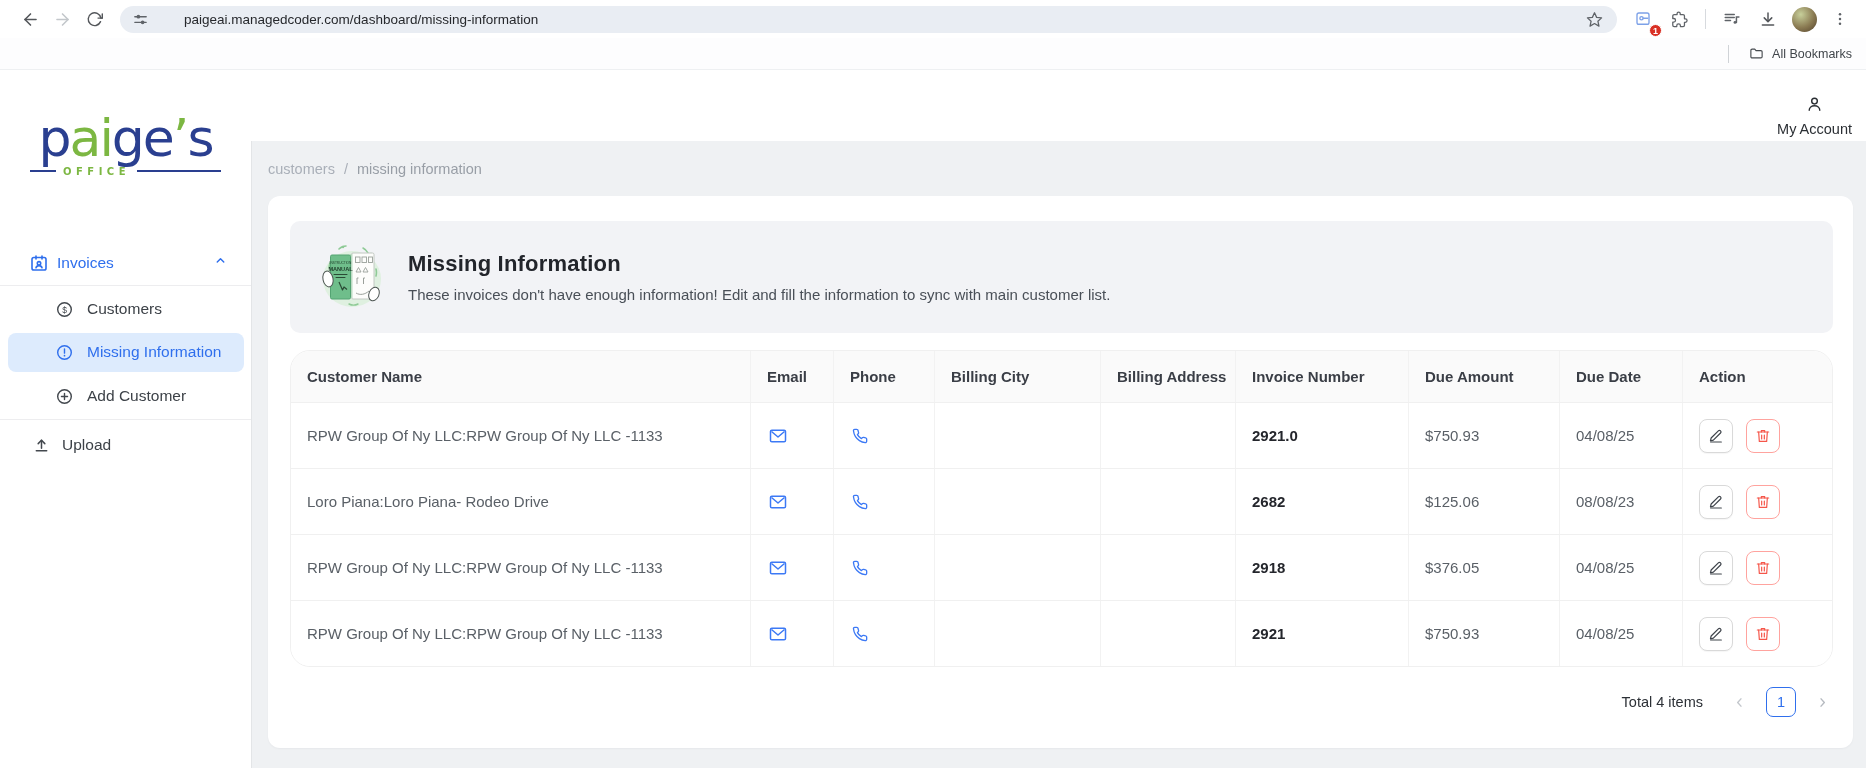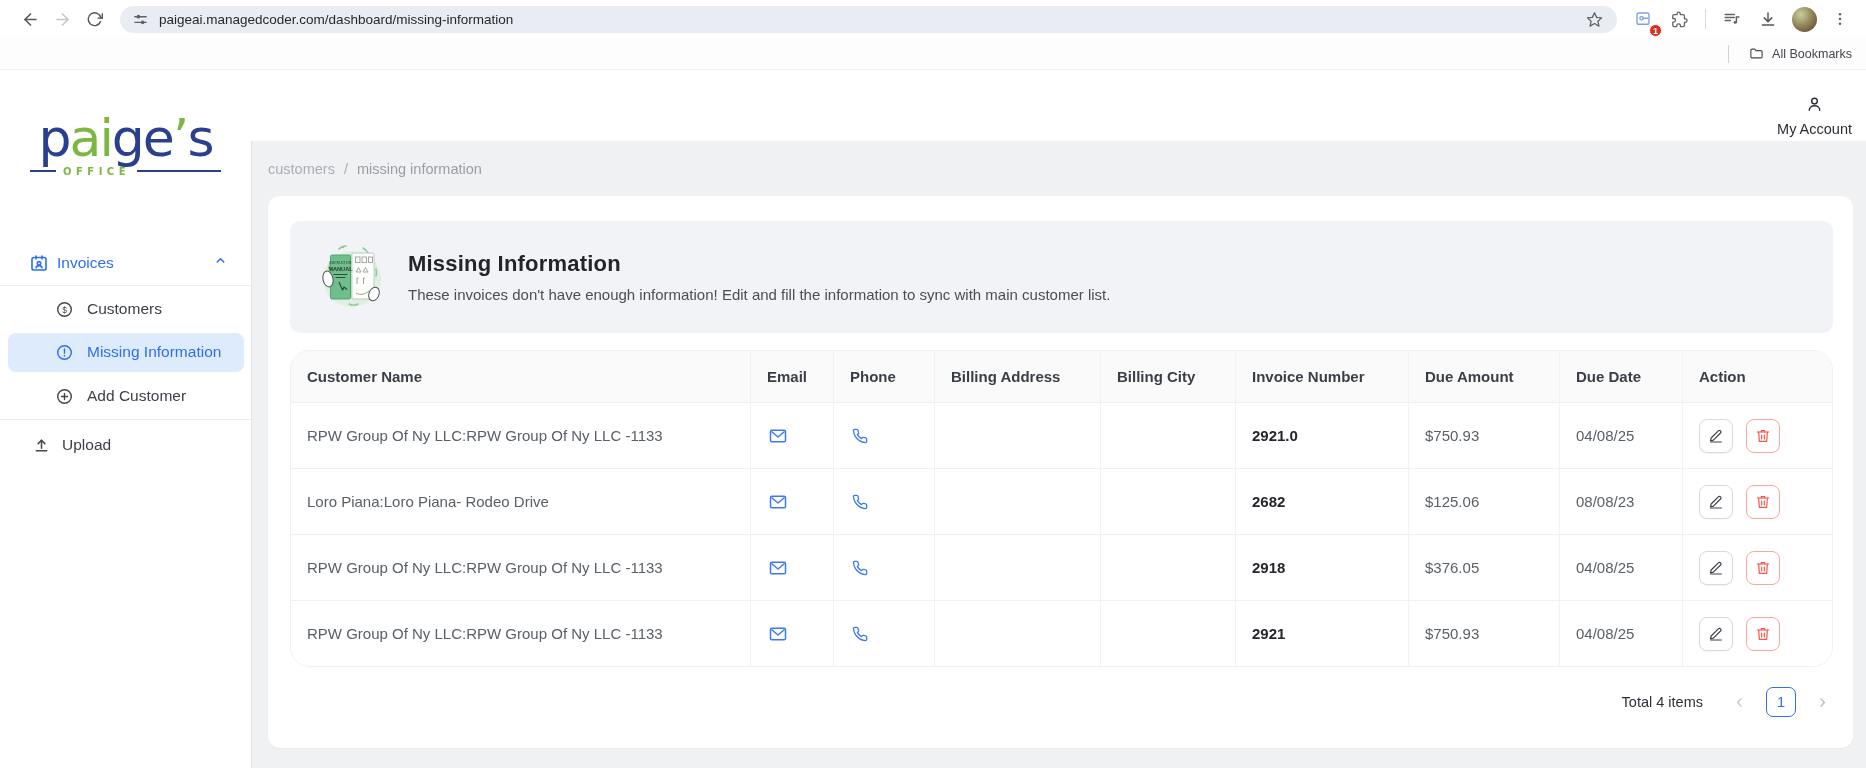--- a/index.html
+++ b/index.html
@@ -10,21 +10,21 @@
     -webkit-font-smoothing:antialiased;
   }
   svg { display:block; }
 
   
   .toolbar { position:absolute; top:0; left:0; right:0; height:38px; background:#fff;
              display:flex; align-items:center; padding:0 10px 0 14px; }
   .tb-btn { width:32px; height:32px; display:flex; align-items:center; justify-content:center;
             border-radius:50%; flex:0 0 auto; }
   .omnibox { flex:1 1 auto; height:27px; margin:0 10px; background:#e9edf3; border-radius:14px;
-             display:flex; align-items:center; padding:0 10px 0 12px; min-width:0; }
+             display:flex; align-items:center; padding:0 10px 0 12px; min-width:0;gap:25px; }
   .omnibox .url { flex:1 1 auto; font-size:13.5px; color:#26282c; margin-left:10px;
                   white-space:nowrap; overflow:hidden; }
   .tb-right { display:flex; align-items:center; gap:4px; flex:0 0 auto; }
   .tb-sep { width:1px; height:20px; background:#d7dade; margin:0 6px; }
   .badge-wrap { position:relative; }
   .badge { position:absolute; right:-3px; bottom:-2px; min-width:13px; height:13px; padding:0 3px;
            background:#d93025; color:#fff; font-size:9px; font-weight:700; border-radius:7px;
            display:flex; align-items:center; justify-content:center; border:1.5px solid #fff; }
   .avatar { width:25px; height:25px; border-radius:50%;
             background:radial-gradient(circle at 35% 30%, #c7cf9a, #8a7a52 55%, #5d4c33 90%); }
@@ -308,22 +308,22 @@
           <div class="banner-title">Missing Information</div>
           <div class="banner-desc">These invoices don't have enough information! Edit and fill the information to sync with main customer list.</div>
         </div>
       </div>
 
       <div class="tbl">
         <div class="tr thead">
           <div class="th">Customer Name</div>
           <div class="th">Email</div>
           <div class="th">Phone</div>
+          <div class="th">Billing City</div>
           <div class="th">Billing Address</div>
-          <div class="th">Billing City</div>
           <div class="th">Invoice Number</div>
           <div class="th">Due Amount</div>
           <div class="th">Due Date</div>
           <div class="th">Action</div>
         </div>
 
         <div class="tr tbody-row">
           <div class="td">RPW Group Of Ny LLC:RPW Group Of Ny LLC -1133</div>
           <div class="td">
               <button class="icon-btn">

